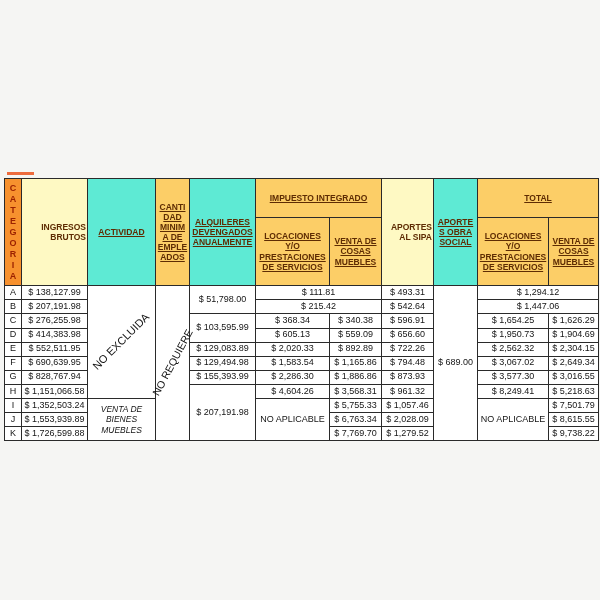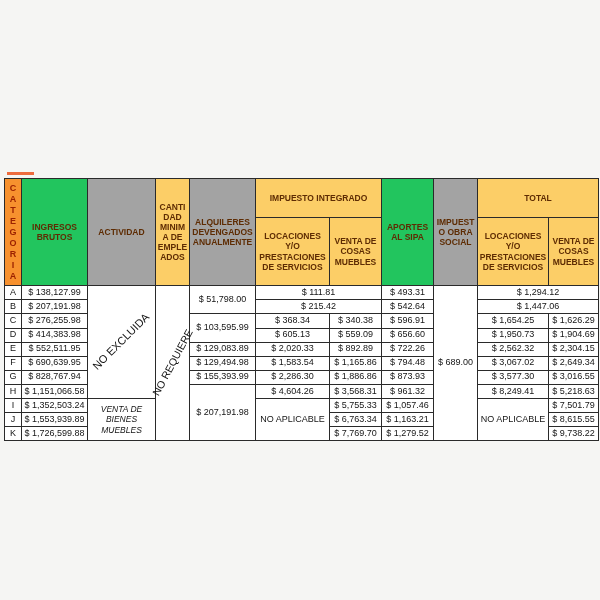--- a/index.html
+++ b/index.html
@@ -25,23 +25,23 @@
   th{
     font-size:8.5px;font-weight:bold;color:#5E2C03;
     line-height:1.18;word-wrap:break-word;
   }
   td{
     font-size:9px;color:#141414;background:#ffffff;line-height:1.05;
   }
   tr.h1{height:39px;}
   tr.h2{height:68px;margin-left:24px;}
   tr.r{height:14px;}
-  .hdr-orange{background:#22c55e;}
-  .hdr-salmon{background:#a3a3a3;}
-  .hdr-yellow{background:#FCCE67;}
+  .hdr-orange{background:#fef9c3;text-align:right;}
+  .hdr-salmon{background:#5eead4;text-decoration:underline;}
+  .hdr-yellow{background:#FCCE67;text-decoration:underline;}
   th.cat{
     background:#F7912E;color:#9C2100;
     font-size:9px;line-height:11px;padding:0;
   }
   td.diag{overflow:visible;background:#ffffff;padding:0;}
   td.diag .rot{
     display:flex;align-items:center;justify-content:center;
     width:100%;
   }
   .h112{height:112px;}
@@ -90,21 +90,21 @@
       <div>R</div>
       <div>I</div>
       <div>A</div>
     </th>
     <th class="hdr-orange" rowspan="2">INGRESOS BRUTOS</th>
     <th class="hdr-salmon" rowspan="2">ACTIVIDAD</th>
     <th class="hdr-yellow" rowspan="2">CANTIDAD MINIMA DE EMPLEADOS</th>
     <th class="hdr-salmon" rowspan="2">ALQUILERES DEVENGADOS ANUALMENTE</th>
     <th class="hdr-yellow" colspan="2">IMPUESTO INTEGRADO</th>
     <th class="hdr-orange" rowspan="2">APORTES AL SIPA</th>
-    <th class="hdr-salmon" rowspan="2">IMPUESTO OBRA SOCIAL</th>
+    <th class="hdr-salmon" rowspan="2">APORTES OBRA SOCIAL</th>
     <th class="hdr-yellow" colspan="2">TOTAL</th>
   </tr>
 
   <tr class="h2">
     <th class="hdr-yellow">LOCACIONES Y/O PRESTACIONES DE SERVICIOS</th>
     <th class="hdr-yellow">VENTA DE COSAS MUEBLES</th>
     <th class="hdr-yellow">LOCACIONES Y/O PRESTACIONES DE SERVICIOS</th>
     <th class="hdr-yellow">VENTA DE COSAS MUEBLES</th>
   </tr>
 
@@ -209,21 +209,21 @@
     <td class="money">$ 5,755.33</td>
     <td class="money">$ 1,057.46</td>
     <td rowspan="3">NO APLICABLE</td>
     <td class="money">$ 7,501.79</td>
   </tr>
 
   <tr class="r">
     <td>J</td>
     <td class="money">$ 1,553,939.89</td>
     <td class="money">$ 6,763.34</td>
-    <td class="money">$ 1,163.21</td>
+    <td class="money">$ 2,028.09</td>
     <td class="money">$ 8,615.55</td>
   </tr>
 
   <tr class="r">
     <td>K</td>
     <td class="money">$ 1,726,599.88</td>
     <td class="money">$ 7,769.70</td>
     <td class="money">$ 1,279.52</td>
     <td class="money">$ 9,738.22</td>
   </tr>

